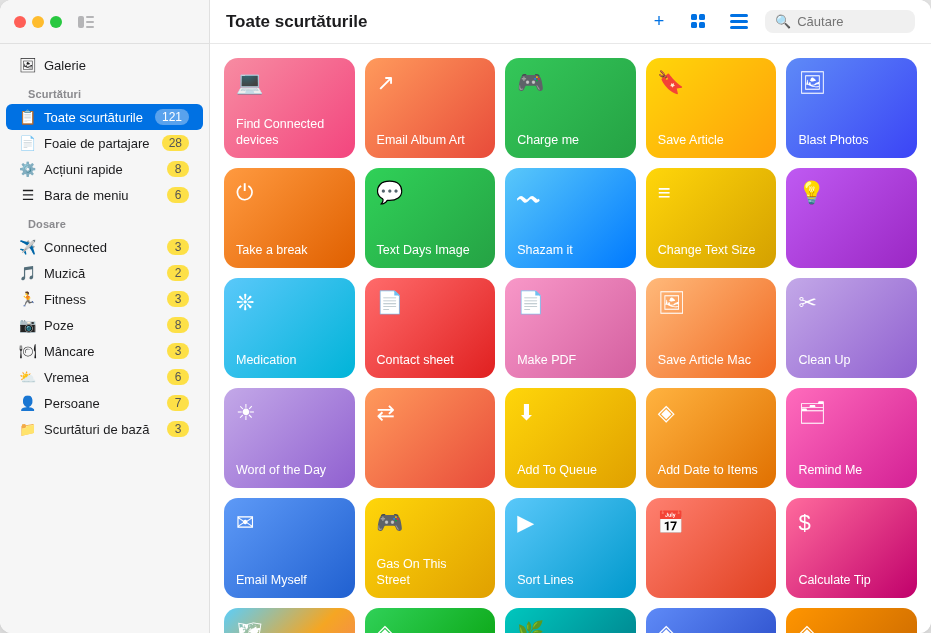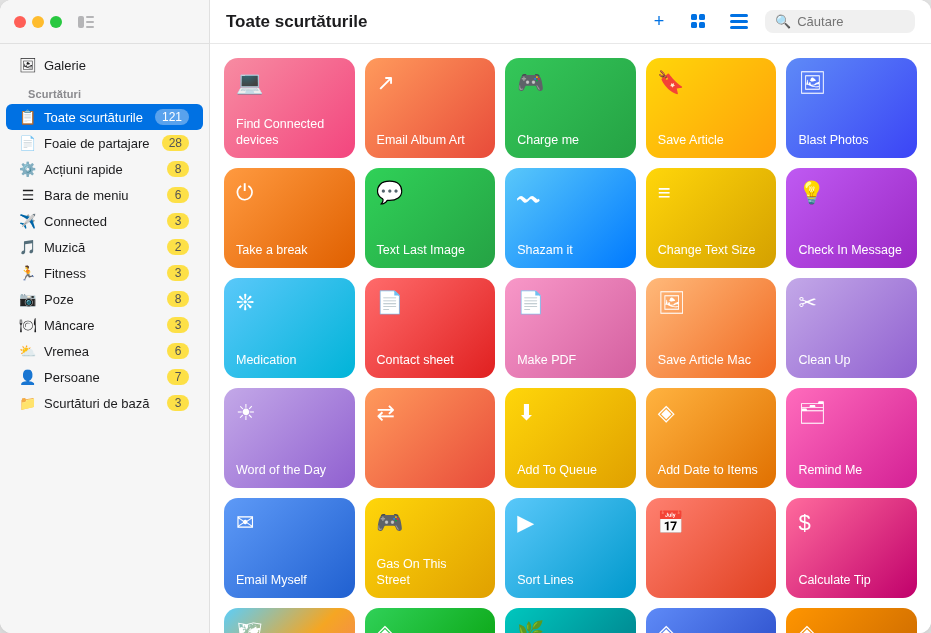--- a/index.html
+++ b/index.html
@@ -267,20 +267,21 @@
         <span class="icon">⚙️</span>
         <span class="item-label">Acțiuni rapide</span>
         <span class="item-count">8</span>
       </div>
       <div class="sidebar-item">
         <span class="icon">☰</span>
         <span class="item-label">Bara de meniu</span>
         <span class="item-count">6</span>
       </div>
 
+      <div class="sidebar-section-header">Dosare</div>
       <div class="sidebar-item">
         <span class="icon">✈️</span>
         <span class="item-label">Connected</span>
         <span class="item-count">3</span>
       </div>
       <div class="sidebar-item">
         <span class="icon">🎵</span>
         <span class="item-label">Muzică</span>
         <span class="item-count">2</span>
       </div>
@@ -363,33 +364,32 @@
         <div class="shortcut-card bg-blue-purple">
     <div class="card-icon">🖼</div>
     <div class="card-label">Blast Photos</div>
   </div>
         <div class="shortcut-card bg-orange">
     <div class="card-icon">⏻</div>
     <div class="card-label">Take a break</div>
   </div>
         <div class="shortcut-card bg-green2">
     <div class="card-icon">💬</div>
-    <div class="card-label">Text Last Image</div>
+    <div class="card-label">Text Days Image</div>
   </div>
         <div class="shortcut-card bg-teal">
     <div class="card-icon">〰</div>
     <div class="card-label">Shazam it</div>
   </div>
         <div class="shortcut-card bg-yellow2">
     <div class="card-icon">≡</div>
     <div class="card-label">Change Text Size</div>
   </div>
         <div class="shortcut-card bg-purple">
     <div class="card-icon">💡</div>
-    <div class="card-label">Check In Message</div>
   </div>
         <div class="shortcut-card bg-teal2">
     <div class="card-icon">❊</div>
     <div class="card-label">Medication</div>
   </div>
         <div class="shortcut-card bg-red">
     <div class="card-icon">📄</div>
     <div class="card-label">Contact sheet</div>
   </div>
         <div class="shortcut-card bg-pink2">

